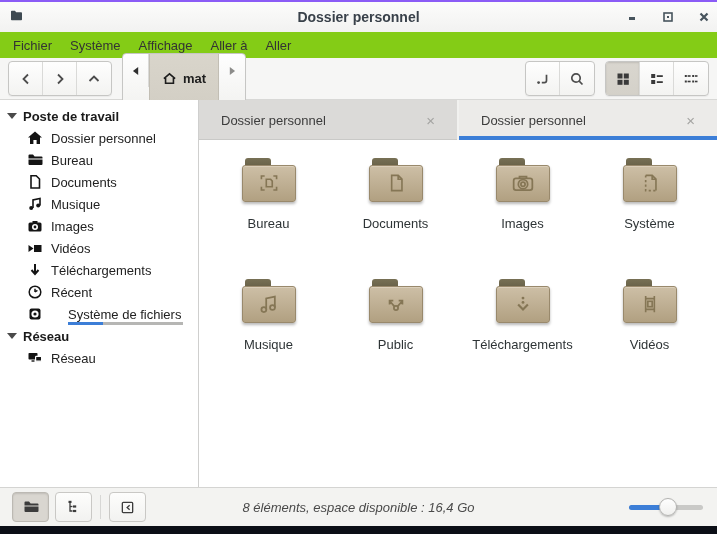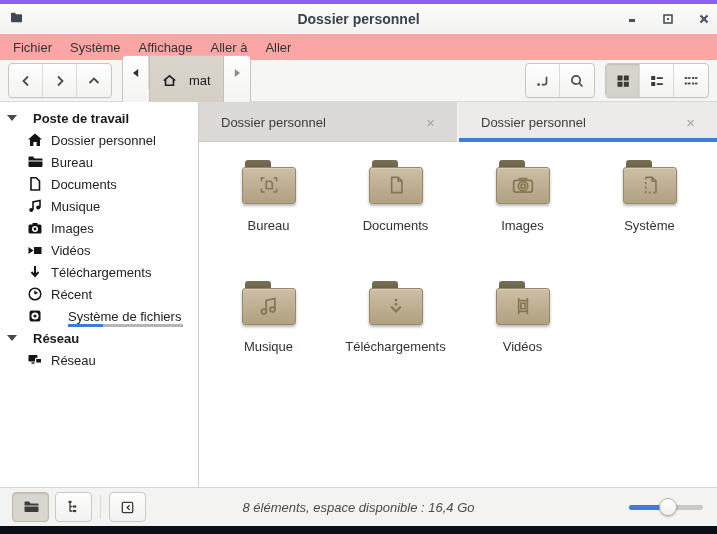--- a/index.html
+++ b/index.html
@@ -1,50 +1,50 @@
 <!DOCTYPE html>
 <html><head>
 <meta charset="utf-8">
 <style>
   * { margin:0; padding:0; box-sizing:border-box; }
   html,body { width:717px; height:534px; overflow:hidden; }
   body { font-family:"Liberation Sans", sans-serif; font-size:13px; color:#2e3436; background:#f6f6f5; }
-  .window { width:717px; height:534px; display:flex; flex-direction:column; border-top:4px solid #8b5cf6; background:#f6f6f5; }
+  .window { width:717px; height:534px; display:flex; flex-direction:column; border-top:2px solid #8b5cf6; background:#f6f6f5; }
 
   
   .titlebar { height:30px; position:relative; display:flex; align-items:center;
     background:linear-gradient(#fcfcfb,#f2f2f1); flex:0 0 auto; }
   .win-icon { position:absolute; left:10px; top:8px; color:#3f4a52; }
   .title { position:absolute; left:0; right:0; text-align:center; font-weight:bold; font-size:14px; color:#39414a; }
   .win-controls { position:absolute; right:6px; top:0; height:30px; display:flex; align-items:center; gap:22px; }
   .win-btn { width:14px; height:14px; display:flex; align-items:center; justify-content:center; color:#47545d; cursor:default; }
 
   
-  .menubar { height:26px; display:flex; align-items:center; padding-left:4px; background:#fca5a5; flex:0 0 auto; }
+  .menubar { height:26px; display:flex; align-items:center; padding-left:4px; background:#84cc16; flex:0 0 auto; }
   .menu-item { padding:3px 9px; color:#333; }
 
   
   .toolbar { height:42px; display:flex; align-items:center; padding:0 8px; background:#f6f6f5;
     border-bottom:1px solid #d8d8d6; flex:0 0 auto; }
   .btn-group { display:flex; border:1px solid #c6c6c4; border-radius:4px; overflow:hidden;
     background:linear-gradient(#fefefe,#f3f3f1); box-shadow:0 1px 1px rgba(0,0,0,.05); }
   .tbtn { min-width:34px; height:33px; display:flex; align-items:center; justify-content:center;
     border-right:1px solid #dadad8; color:#4d4d4d; background:transparent; }
   .btn-group .tbtn:last-child { border-right:none; }
   .tbtn.narrow { min-width:26px; }
   .tbtn.pressed { background:linear-gradient(#d9d6cf,#d4d1c9); box-shadow:inset 0 1px 2px rgba(0,0,0,.12); }
-  .path-current { display:flex; align-items:center; gap:12px; padding:0 12px; font-weight:normal; color:#1d1d1d;
+  .path-current { display:flex; align-items:center; gap:6px; padding:0 12px; font-weight:bold; color:#1d1d1d;
     background:linear-gradient(#d9d5cb,#d3cfc5); height:49px; border-right:1px solid #c2beb4; border-left:1px solid #c2beb4; }
   .spacer { flex:1; }
   .gap { width:10px; }
 
   
   .main { flex:1; display:flex; min-height:0; }
   .sidebar { width:199px; background:#ffffff; border-right:1px solid #cfcfce; padding-top:5px; overflow:hidden; }
-  .tree-header { display:flex; align-items:center; gap:16px; height:22px; padding-left:7px; font-weight:bold; color:#1a1a1a; }
+  .tree-header { display:flex; align-items:center; gap:6px; height:22px; padding-left:7px; font-weight:bold; color:#1a1a1a; }
   .expander { width:0; height:0; border-left:5px solid transparent; border-right:5px solid transparent; border-top:6px solid #4a4a4a; }
   .tree-item { display:flex; align-items:center; gap:8px; height:22px; padding-left:27px; color:#222; }
   .tree-item .ic { flex:0 0 auto; color:#141414; }
   .fs-label { position:relative;margin-left:17px; }
   .fs-label::after { content:""; position:absolute; left:0; right:-2px; bottom:-3px; height:3px;
     background:linear-gradient(to right, #3c7ed7 0 30%, #b6b6b4 30% 100%); }
 
   .content { flex:1; display:flex; flex-direction:column; background:#fff; min-width:0; }
   .tabstrip { height:40px; display:flex; flex:0 0 auto; background:#e7e7e6; }
   .tab { flex:1; position:relative; display:flex; align-items:center; padding:0 18px 0 22px; color:#3c3c3c; }
@@ -381,20 +381,33 @@
                 <g fill="none" stroke="currentColor" stroke-width="1.5">
                   <path d="M9.6 16.8V7.2L17 5.6V15"></path>
                   <circle cx="7.6" cy="16.8" r="2.1"></circle>
                   <circle cx="15" cy="15" r="2.1"></circle>
                 </g>
               </svg>
           </div>
           <div class="file-label">Musique</div>
         </div>
 
+        <div class="file">
+          <div class="ficon">
+            <div class="flap"></div>
+              <div class="fbody"></div>
+            <svg class="emblem" width="28" height="28" viewBox="0 0 24 24">
+                <g fill="none" stroke="currentColor" stroke-width="1.5">
+                  <circle cx="12" cy="15.5" r="1.8"></circle>
+                  <path d="M10.6 14L6.8 9.6M6.5 12.4V9.2h3.2M13.4 14l3.8-4.4M17.5 12.4V9.2h-3.2"></path>
+                </g>
+              </svg>
+          </div>
+          <div class="file-label">Public</div>
+        </div>
 
         <div class="file">
           <div class="ficon">
             <div class="flap"></div>
               <div class="fbody"></div>
             <svg class="emblem" width="26" height="26" viewBox="0 0 24 24">
                 <circle cx="12" cy="6.5" r="1.3" fill="currentColor"></circle>
                 <circle cx="12" cy="10.5" r="1.3" fill="currentColor"></circle>
                 <path d="M7.5 12.5l4.5 4.5 4.5-4.5" fill="none" stroke="currentColor" stroke-width="2"></path>
               </svg>

